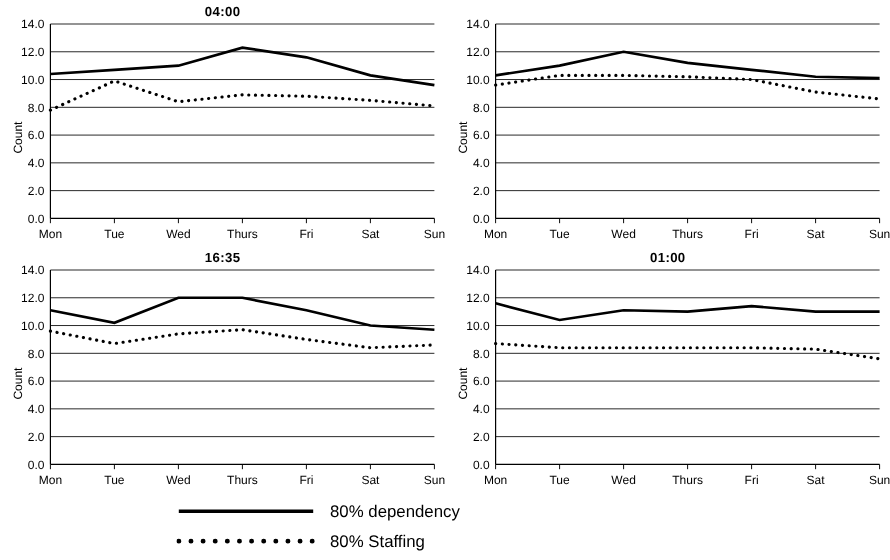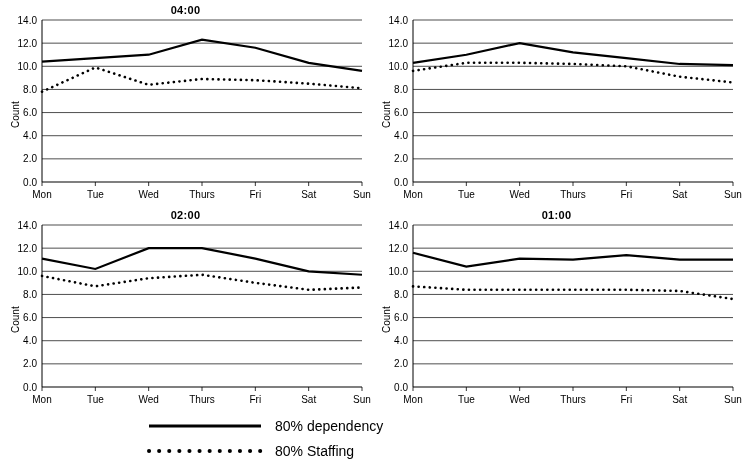--- a/index.html
+++ b/index.html
@@ -165,21 +165,21 @@
         <text x="255.33333333333331" y="198" class="xtick">Fri</text>
         <line x1="308.6666666666667" y1="182" x2="308.6666666666667" y2="186" stroke="#000000" stroke-width="0.8"></line>
         <text x="308.6666666666667" y="198" class="xtick">Sat</text>
         <line x1="362" y1="182" x2="362" y2="186" stroke="#000000" stroke-width="0.8"></line>
         <text x="362" y="198" class="xtick">Sun</text>
         <polyline points="42,62.8142857142857 95.33333333333333,54.71428571428572 148.66666666666666,43.14285714285714 202,52.400000000000006 255.33333333333331,58.1857142857143 308.6666666666667,63.971428571428575 362,65.12857142857143" fill="none" stroke="#000000" stroke-width="2.2"></polyline>
         <polyline points="42,70.91428571428571 95.33333333333333,62.8142857142857 148.66666666666666,62.8142857142857 202,63.971428571428575 255.33333333333331,66.28571428571428 308.6666666666667,76.7 362,82.4857142857143" fill="none" stroke="#000000" stroke-width="2.6" stroke-linecap="round" stroke-dasharray="0.1 5.5"></polyline>
       </svg>
   </div>
   <div class="panel">
-    <div class="panel-title">02:00</div>
+    <div class="panel-title">16:35</div>
     <div class="ylabel" style="left:10px; top:128px;">Count</div>
     <svg class="plot-svg" width="371" height="205">
         <line x1="42" y1="182" x2="362" y2="182" stroke="#000000" stroke-width="1.2"></line>
         <text x="37" y="185.5" class="ytick">0.0</text>
         <line x1="42" y1="158.85714285714286" x2="362" y2="158.85714285714286" stroke="#000000" stroke-width="0.7"></line>
         <text x="37" y="162.35714285714286" class="ytick">2.0</text>
         <line x1="42" y1="135.71428571428572" x2="362" y2="135.71428571428572" stroke="#000000" stroke-width="0.7"></line>
         <text x="37" y="139.21428571428572" class="ytick">4.0</text>
         <line x1="42" y1="112.57142857142857" x2="362" y2="112.57142857142857" stroke="#000000" stroke-width="0.7"></line>
         <text x="37" y="116.07142857142857" class="ytick">6.0</text>

